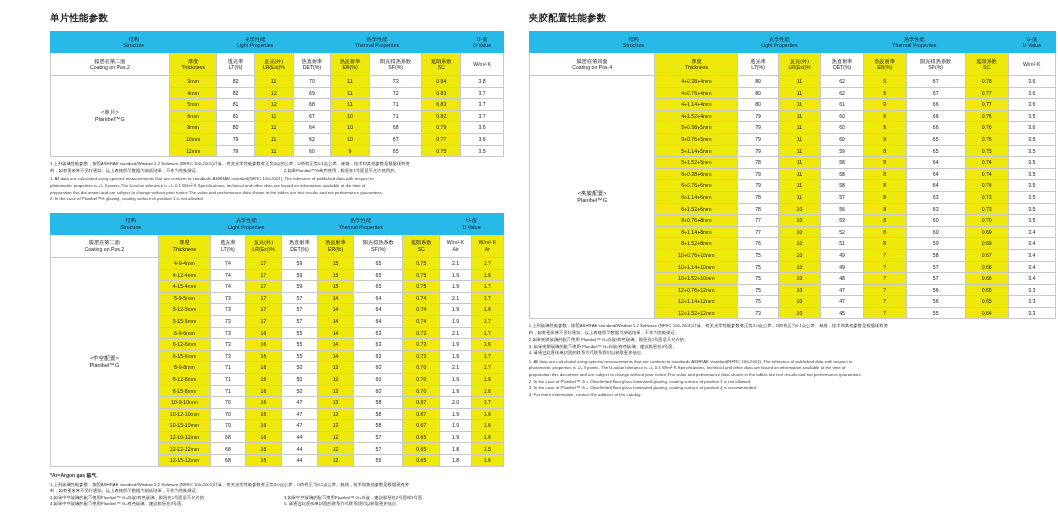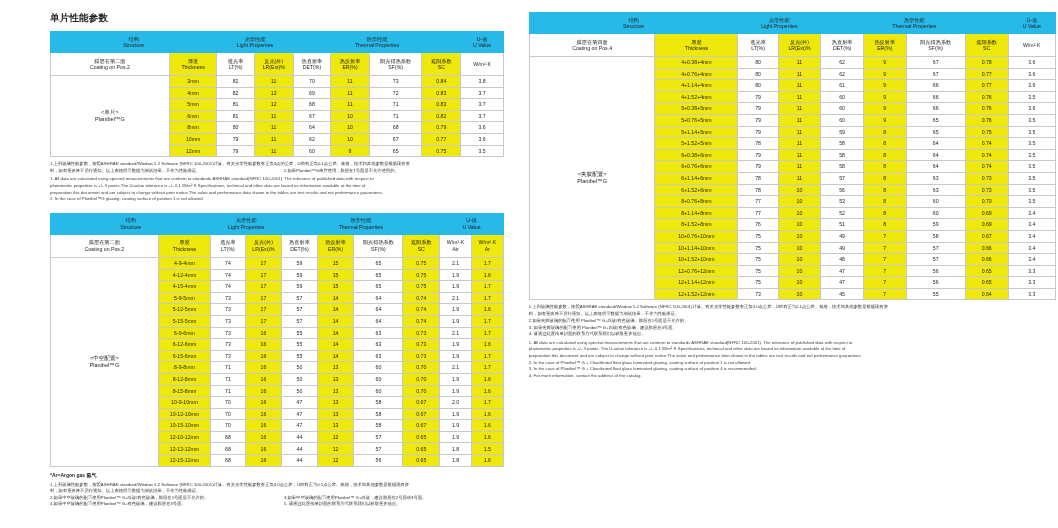--- a/index.html
+++ b/index.html
@@ -570,20 +570,21 @@
       <div class="two-col">
         <span class="cn">4.如果中空玻璃的配置使用Planibel™ G+有色玻璃，建议膜层在3号面。</span>
         <span class="cn">5. 请通过此度传单封面的联系方式联系我们以获取更多信息。</span>
       </div>
     </div>
 
   </div>
 
   <div class="col col-right">
 
+    <h2 class="section-title">夹胶配置性能参数</h2>
 
     <table class="spec">
       <colgroup>
         <col style="width:106px">
           <col style="width:70px">
           <col style="width:34px">
           <col style="width:36px">
         <col style="width:36px">
           <col style="width:36px">
           <col style="width:50px">

